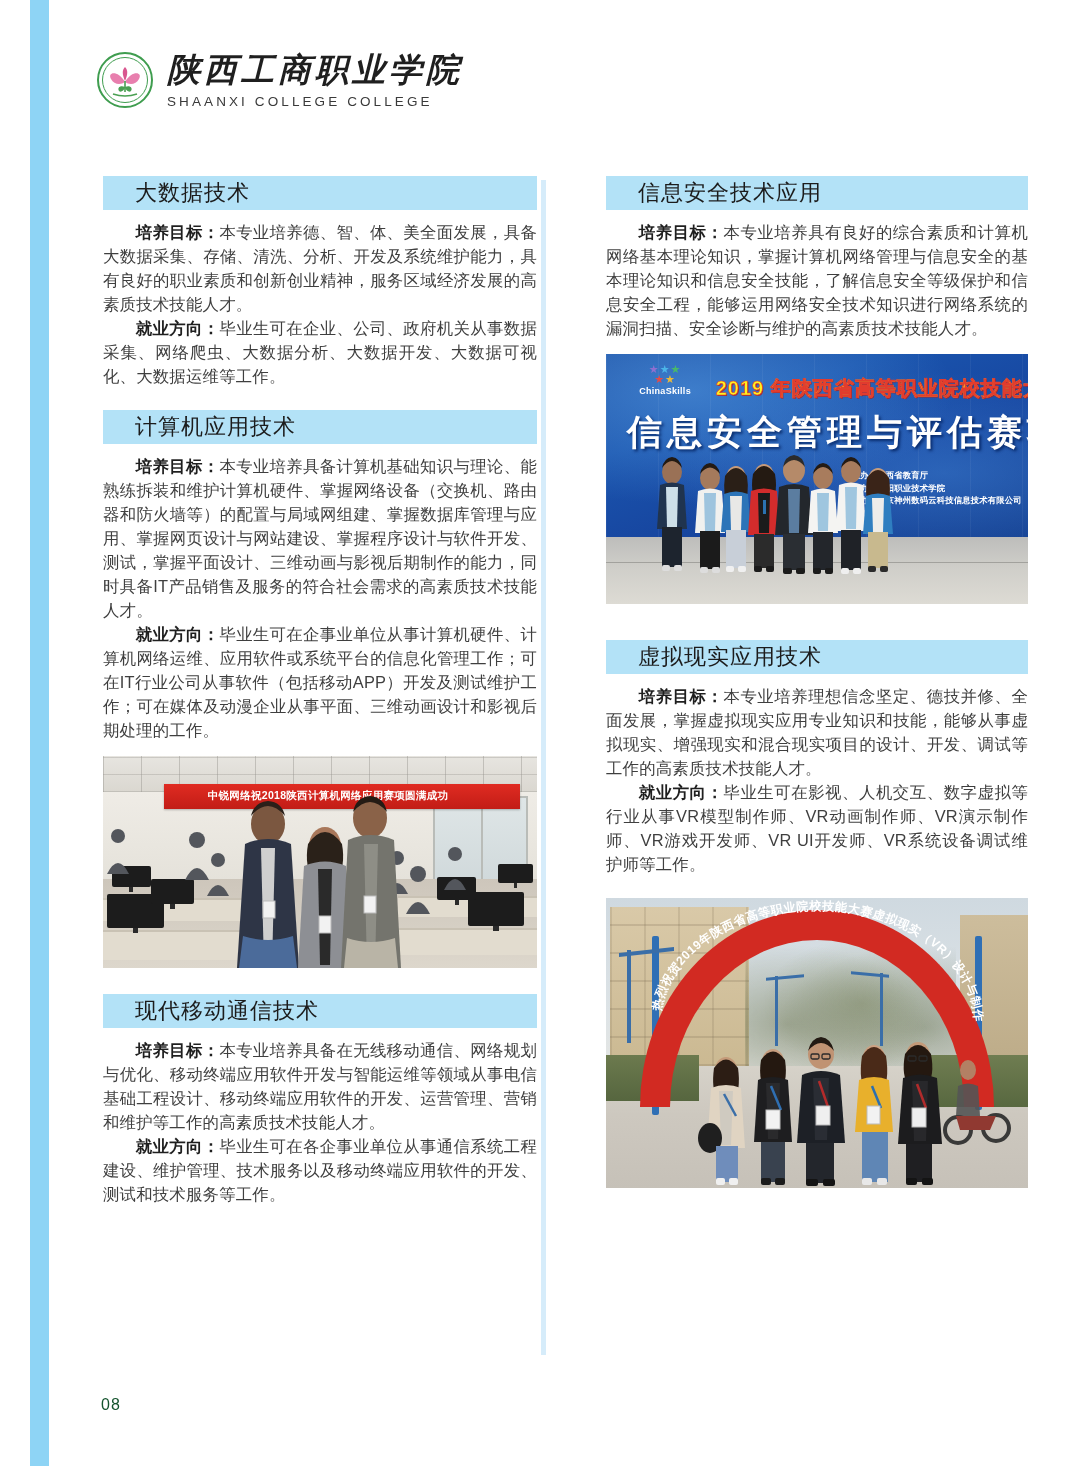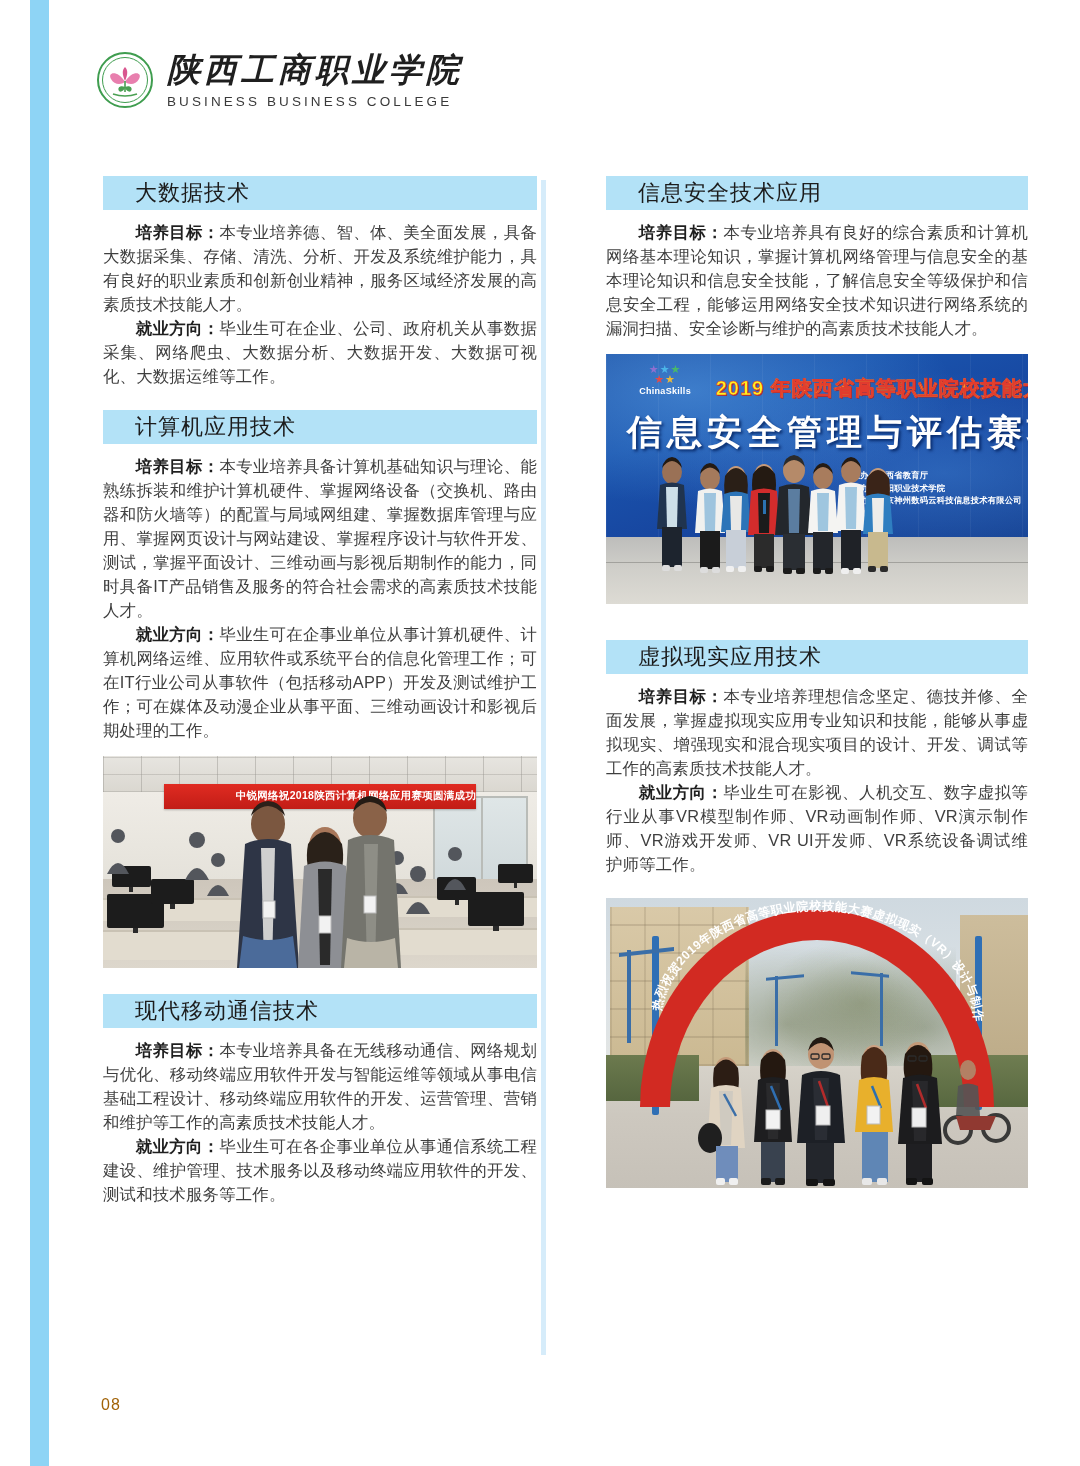--- a/index.html
+++ b/index.html
@@ -270,22 +270,23 @@
     content:""; position:absolute; left:50%; top:0; width:2px; height:100%;
     background:#b9bcb8;
   }
   .lab-banner {
     position: absolute;
     left: 14%;
     top: 13%;
     width: 72%;
     height: 12%;
     background: linear-gradient(180deg,#e02b22,#c21d16);
-    display:flex; align-items:center; justify-content:flex-end;
+    display:flex; align-items:center; justify-content:flex-start;
     box-shadow: 0 1px 2px rgba(0,0,0,.25);
+    padding-left: 44px;
   }
   .lab-banner .bt {
     font-size: 10.5px;
     font-weight: 700;
     color: #ffffff;
     letter-spacing: .3px;
     white-space: nowrap;
   }
   .lab-desks {
     position:absolute; left:0; bottom:0; width:100%; height:42%;
@@ -366,21 +367,21 @@
     position:absolute; width:7px; background:#2f6fb5; border-radius:2px;
   }
   .vr-lamp { position:absolute; background:#3a6ea8; }
 
   
   .page-number {
     position: absolute;
     left: 101px;
     top: 1396px;
     font-size: 16px;
-    color: #a16207;
+    color: #14532d;
     letter-spacing: 1px;
   }
 </style>
 </head>
 <body>
 
 <div class="page">
 
   <div class="edge-band"></div>
 
@@ -393,21 +394,21 @@
         <path d="M28 30 C35 18, 46 20, 42 27 C39 33, 32 33, 28 30 Z" fill="#e87fae"></path>
         <path d="M28 29 C25 22, 25 18, 28 15 C31 18, 31 22, 28 29 Z" fill="#d9568f"></path>
         <rect x="27.2" y="29" width="1.6" height="11" fill="#4aa052"></rect>
         <path d="M28 35 C23 33, 20 36, 22 39 C24 41, 27 38, 28 36 Z" fill="#4aa052"></path>
         <path d="M28 35 C33 33, 36 36, 34 39 C32 41, 29 38, 28 36 Z" fill="#4aa052"></path>
         <path d="M16 42 Q28 46 40 42" stroke="#4aa052" stroke-width="1.6" fill="none"></path>
       </svg>
     </div>
     <div class="wordmark">
       <div class="cn">陕西工商职业学院</div>
-      <div class="en">BUSINESS BUSINESS COLLEGE</div>
+      <div class="en">SHAANXI COLLEGE COLLEGE</div>
     </div>
   </div>
 
   <div class="col-divider"></div>
 
   <div class="col col-left">
 
     <div class="section">
       <div class="section-title">
         <span class="t">大数据技术</span>

